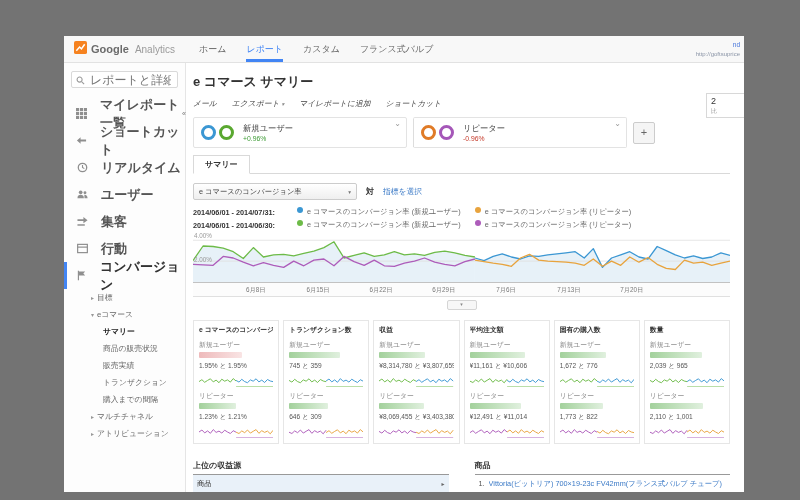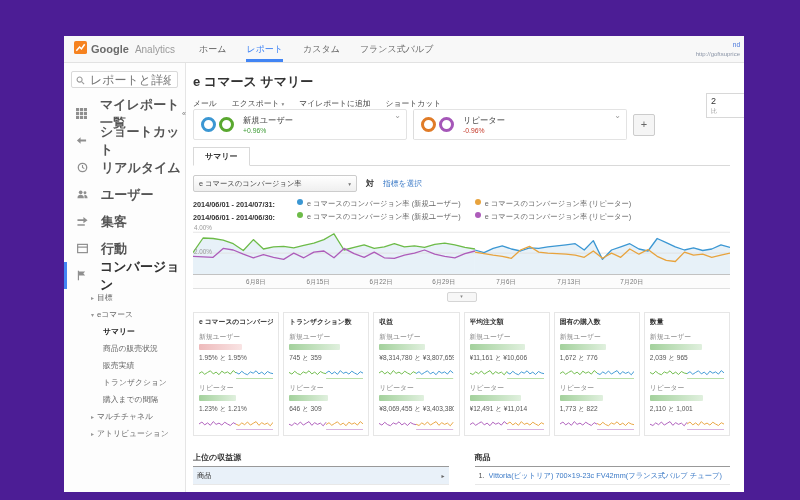--- a/index.html
+++ b/index.html
@@ -1,16 +1,16 @@
 <!DOCTYPE html>
 <html><head>
 <meta charset="utf-8">
 <style>
   html,body{margin:0;padding:0;background:#fff;}
-  .canvas{position:relative;width:800px;height:500px;background:#4c1d95;overflow:hidden;
+  .canvas{position:relative;width:800px;height:500px;background:#737373;overflow:hidden;
           font-family:"Liberation Sans",sans-serif;-webkit-font-smoothing:antialiased;}
   .app{position:absolute;left:64px;top:36px;width:680px;height:456px;background:#fff;overflow:hidden;}
 
   
   .hdr{height:26px;background:#f8f8f8;border-bottom:1px solid #e2e2e2;display:flex;align-items:center;position:relative;}
   .logo{display:flex;align-items:center;gap:4px;padding:0 10px;width:135px;box-sizing:border-box;}
   .logo-t1{font-size:11px;color:#6b6b6b;font-weight:bold;}
   .logo-t2{font-size:10px;color:#9a9a9a;margin-left:2px;}
   .nav{display:flex;gap:20px;height:100%;align-items:stretch;font-size:9px;color:#666;}
   .nav-item{display:flex;align-items:center;cursor:pointer;border-bottom:3px solid transparent;box-sizing:border-box;padding-top:3px;}
@@ -33,21 +33,21 @@
   .ind1{padding-left:27px;} .ind2{padding-left:39px;}
   .sb-sub-item .arr{color:#999;font-size:6px;margin-right:3px;}
   .sb-sub-item.current{font-weight:bold;color:#222;}
 
   
   .main{flex:1;min-width:0;padding:2px 0 0 7px;position:relative;background:#fff;}
   .title{font-size:13px;font-weight:bold;color:#333;margin:8px 0 7px;}
   .datebox{position:absolute;right:-18px;top:30px;width:46px;border:1px solid #d8d8d8;background:#fff;padding:2px 4px;line-height:1.3;}
   .datebox .d1{font-size:9px;color:#333;}
   .datebox .d2{font-size:6px;color:#999;}
-  .toolbar{display:flex;gap:15px;font-size:7.8px;color:#444;margin-bottom:0;}
+  .toolbar{display:flex;gap:15px;font-size:7.8px;color:#444;margin-bottom:8px;font-style:italic;}
   .tb-item{cursor:pointer;display:flex;align-items:center;gap:2px;}
   .tb-item .caret{font-size:5.5px;color:#888;}
 
   .segs{display:flex;gap:6px;width:462px;margin-bottom:8px;}
   .seg{flex:1;border:1px solid #e3e3e3;background:#fff;display:flex;align-items:center;padding:5px 7px;position:relative;border-radius:2px;}
   .seg.handle{border-left:1px dotted #bbb;}
   .seg .chev{position:absolute;right:5px;top:1px;color:#999;font-size:8px;cursor:pointer;}
   .rings{display:flex;gap:3px;margin-right:9px;}
   .ring{width:15px;height:15px;border-radius:50%;border:3.5px solid;box-sizing:border-box;background:#fff;}
   .seg-label{font-size:8.3px;color:#444;}

